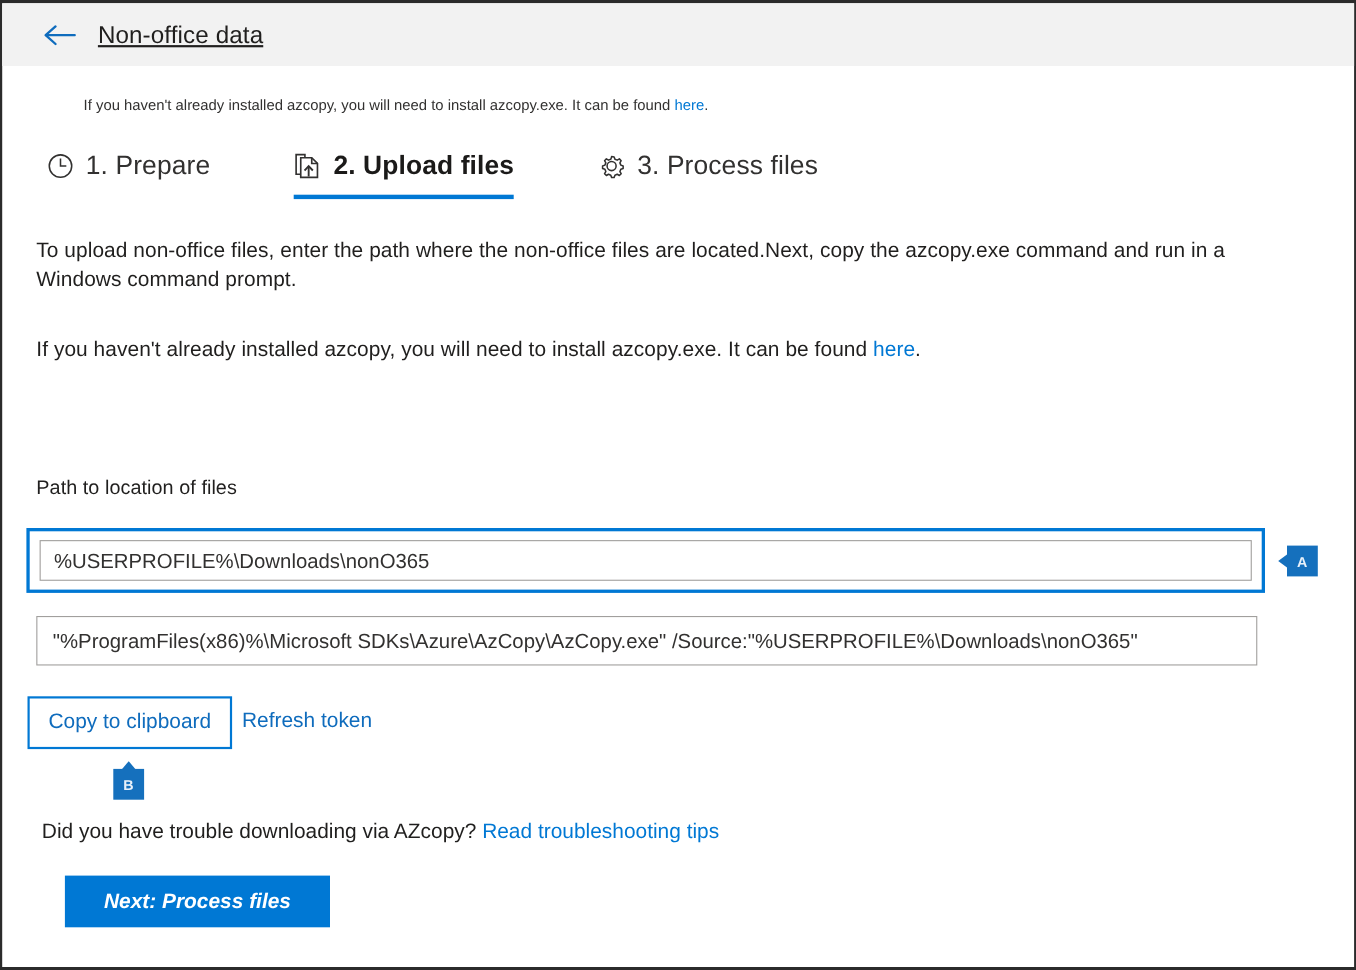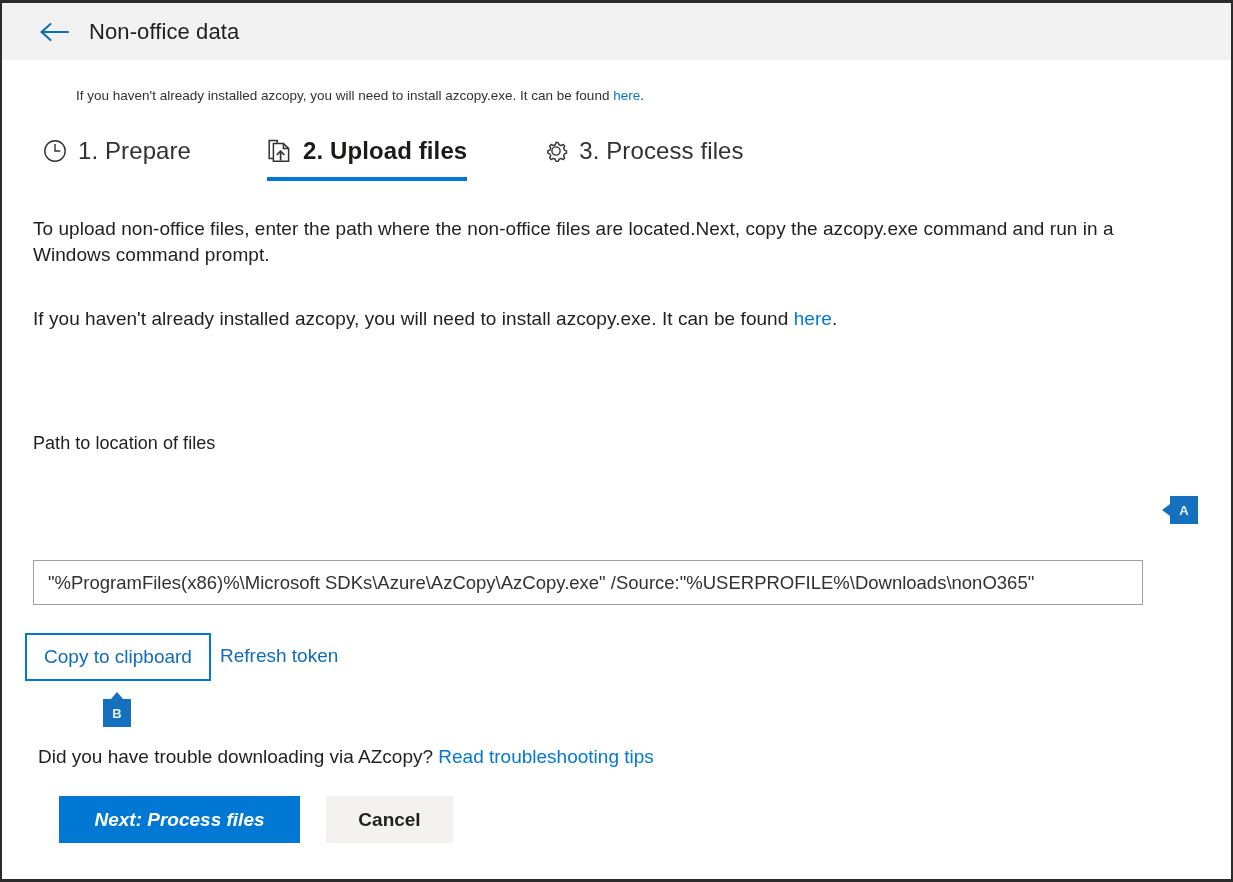--- a/index.html
+++ b/index.html
@@ -39,20 +39,21 @@
     flex: 0 0 auto;
     margin-right: 20px;
     display: block;
   }
   .header-title {
     font-size: 22px;
     font-weight: 400;
     color: #201f1e;
     letter-spacing: 0.1px;
     white-space: nowrap;
+    text-decoration: underline;
   }
 
   
   .banner-note {
     position: absolute;
     left: 74px; top: 85px;
     font-size: 13.5px;
     color: #323130;
     white-space: nowrap;
   }
@@ -290,29 +291,31 @@
 
   <div class="para" id="para-intro">To upload non-office files, enter the path where the non-office files are located.Next, copy the azcopy.exe command and run in a Windows command prompt.</div>
 
   <div class="para" id="para-install">
     <span>If you haven't already installed azcopy, you will need to install azcopy.exe. It can be found </span><a class="link">here</a><span>.</span>
   </div>
 
 
   <div class="para" id="label-path">Path to location of files</div>
 
+  <div class="path-focus-ring">
+    <input class="path-input" type="text" value="%USERPROFILE%\Downloads\nonO365" style="">
+  </div>
 
   <input class="cmd-input" type="text" value="&quot;%ProgramFiles(x86)%\Microsoft SDKs\Azure\AzCopy\AzCopy.exe&quot; /Source:&quot;%USERPROFILE%\Downloads\nonO365&quot;" style="">
 
   <div class="badge" id="badge-a">A</div>
   <div class="badge" id="badge-b">B</div>
 
   <button class="copy-btn">Copy to clipboard</button>
   <a class="refresh-link">Refresh token</a>
 
   <div id="para-trouble">
     <span>Did you have trouble downloading via AZcopy? </span><a class="link">Read troubleshooting tips</a>
   </div>
 
   <button class="btn-primary">Next: Process files</button>
-  <button class="btn-secondary">Cancel</button>
 
 </div>
 
 </body></html>

